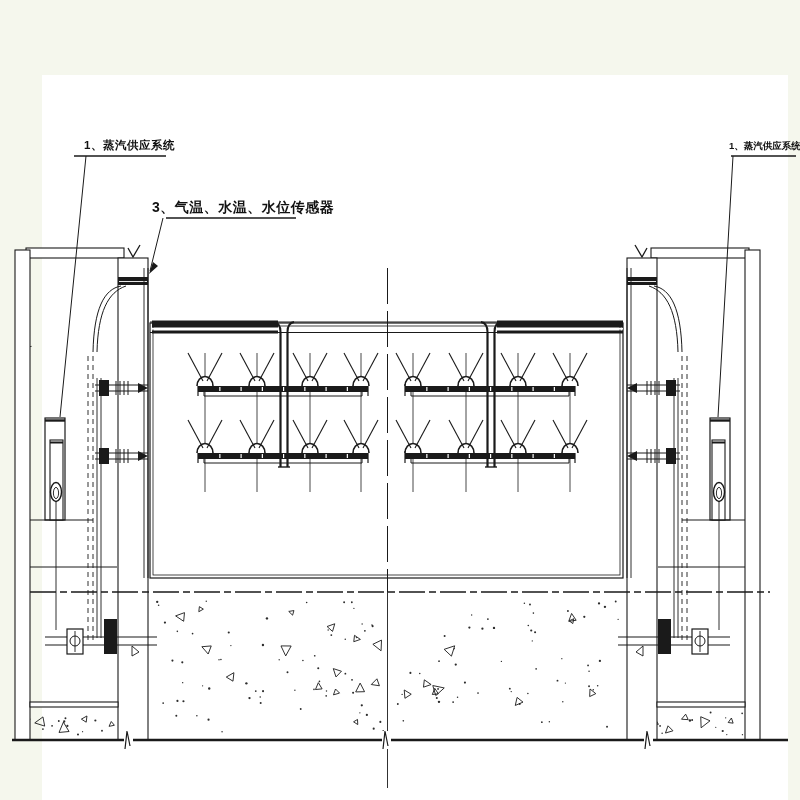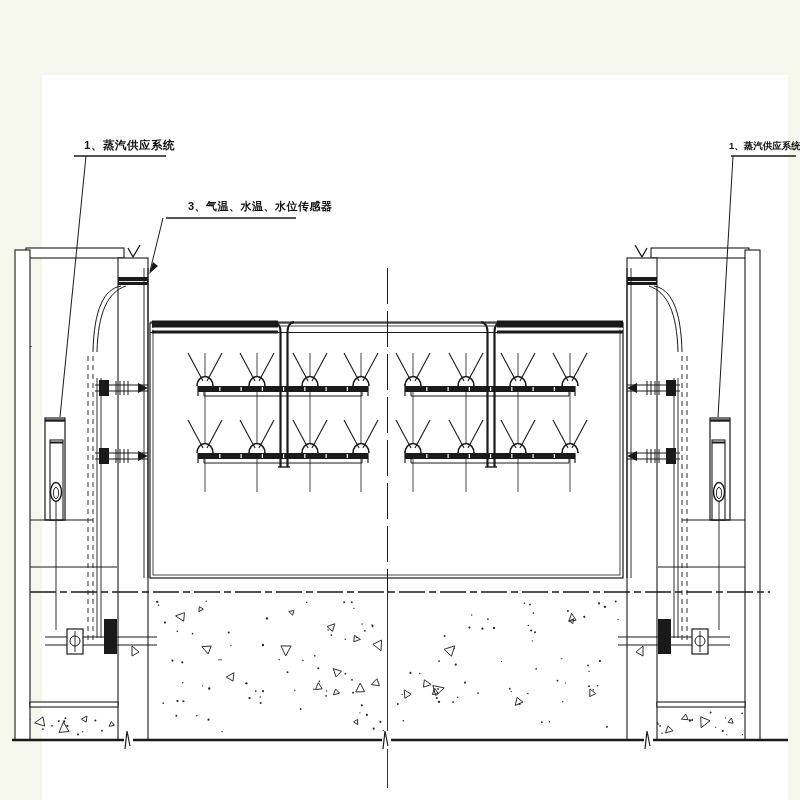--- a/index.html
+++ b/index.html
@@ -20,21 +20,21 @@
     width:800px; height:800px;
   }
   .anno {
     position:absolute;
     color:#111;
     font-weight:bold;
     white-space:nowrap;
     letter-spacing:0.5px;
   }
   #lbl-left  { left:84px;  top:138px; font-size:11.5px; }
-  #lbl-mid   { left:188px; top:199px; font-size:11px;  }
+  #lbl-mid   { left:152px; top:199px; font-size:14px;  }
   #lbl-right { left:729px; top:140px; font-size:9.5px; letter-spacing:0; }
 </style>
 </head>
 <body>
 
 <div class="paper"></div>
 
 <svg class="drawing" id="cad" viewBox="0 0 800 800" xmlns="http://www.w3.org/2000/svg">
     <g>
       <circle cx="501.39189271396026" cy="661.3779747742228" r="0.6643498644232749" fill="#1a1a1a" opacity="0.92"></circle>

